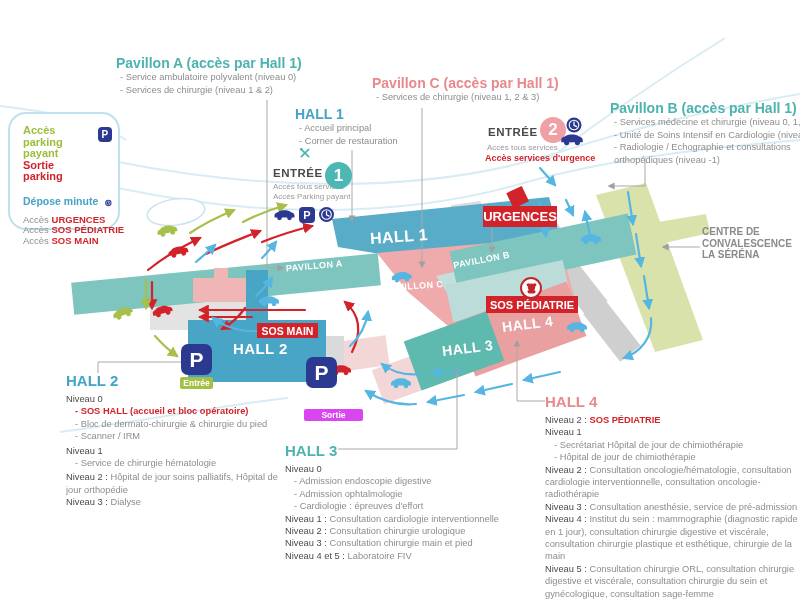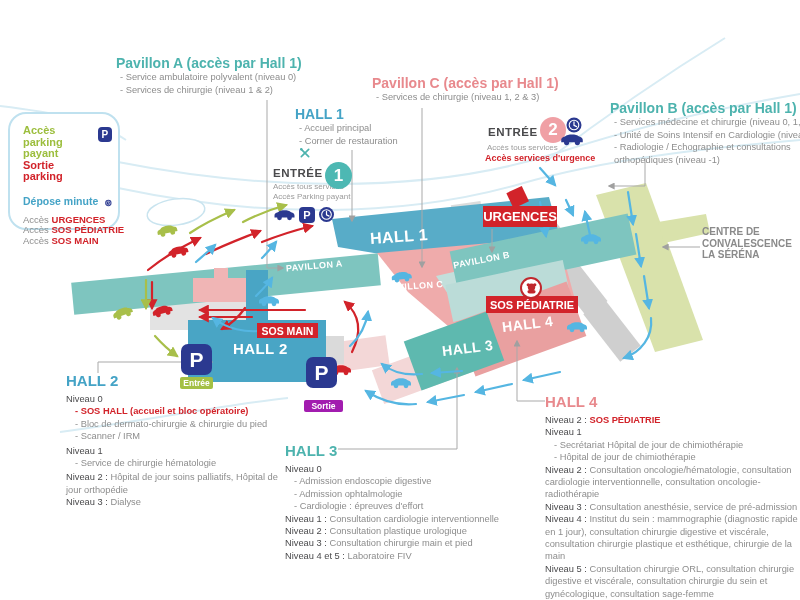--- a/index.html
+++ b/index.html
@@ -272,21 +272,21 @@
         <circle cx="4" cy="3" r="2"></circle>
         <circle cx="12" cy="3" r="2"></circle>
         <circle cx="8" cy="6" r="4.5"></circle>
         <ellipse cx="8" cy="11.5" rx="5" ry="2.3"></ellipse>
       </svg>
 </div>
 
 <div class="p-sign abs" style="left:181px;top:344px;width:31px;height:31px;font-size:21px;border-radius:7px">P</div>
 <div class="tag" style="left:180px;top:377px;width:33px;height:12px;background:#a4c044">Entrée</div>
 <div class="p-sign abs" style="left:306px;top:357px;width:31px;height:31px;font-size:21px;border-radius:7px">P</div>
-<div class="tag" style="left:304px;top:400px;width:39px;height:12px;background:#a21caf">Sortie</div>
+<div class="tag" style="left:304px;top:409px;width:59px;height:12px;background:#d946ef">Sortie</div>
 
 <div class="conv">CENTRE DE CONVALESCENCE LA SÉRÉNA</div>
 
 <div class="abs" style="left:66px;top:372px;width:222px">
   <div class="d-title blue">HALL 2</div>
   <div class="d-row hd"><span class="lvl">Niveau 0</span><span class="redb"></span><span></span></div>
   <div class="d-row ind"><span class="lvl"></span><span class="redb">- SOS HALL (accueil et bloc opératoire)</span><span></span></div>
   <div class="d-row ind"><span class="lvl"></span><span class="redb"></span><span>- Bloc de dermato-chirurgie &amp; chirurgie du pied</span></div>
   <div class="d-row ind"><span class="lvl"></span><span class="redb"></span><span>- Scanner / IRM</span></div>
   <div class="d-row hd"><span class="lvl">Niveau 1</span><span class="redb"></span><span></span></div>
@@ -295,21 +295,21 @@
   <div class="d-row"><span class="lvl">Niveau 3 :</span><span class="redb"></span><span> Dialyse</span></div>
 </div>
 
 <div class="abs" style="left:285px;top:442px;width:238px">
   <div class="d-title teal">HALL 3</div>
   <div class="d-row hd"><span class="lvl">Niveau 0</span><span class="redb"></span><span></span></div>
   <div class="d-row ind"><span class="lvl"></span><span class="redb"></span><span>- Admission endoscopie digestive</span></div>
   <div class="d-row ind"><span class="lvl"></span><span class="redb"></span><span>- Admission ophtalmologie</span></div>
   <div class="d-row ind"><span class="lvl"></span><span class="redb"></span><span>- Cardiologie : épreuves d'effort</span></div>
   <div class="d-row"><span class="lvl">Niveau 1 :</span><span class="redb"></span><span> Consultation cardiologie interventionnelle</span></div>
-  <div class="d-row"><span class="lvl">Niveau 2 :</span><span class="redb"></span><span> Consultation plastique urologique</span></div>
+  <div class="d-row"><span class="lvl">Niveau 2 :</span><span class="redb"></span><span> Consultation chirurgie urologique</span></div>
   <div class="d-row"><span class="lvl">Niveau 3 :</span><span class="redb"></span><span> Consultation chirurgie main et pied</span></div>
   <div class="d-row"><span class="lvl">Niveau 4 et 5 :</span><span class="redb"></span><span> Laboratoire FIV</span></div>
 </div>
 
 <div class="abs" style="left:545px;top:393px;width:260px">
   <div class="d-title pinkc">HALL 4</div>
   <div class="d-row hd"><span class="lvl">Niveau 2 : </span><span class="redb">SOS PÉDIATRIE</span><span></span></div>
   <div class="d-row"><span class="lvl">Niveau 1</span><span class="redb"></span><span></span></div>
   <div class="d-row ind"><span class="lvl"></span><span class="redb"></span><span>- Secrétariat Hôpital de jour de chimiothérapie</span></div>
   <div class="d-row ind"><span class="lvl"></span><span class="redb"></span><span>- Hôpital de jour de chimiothérapie</span></div>

